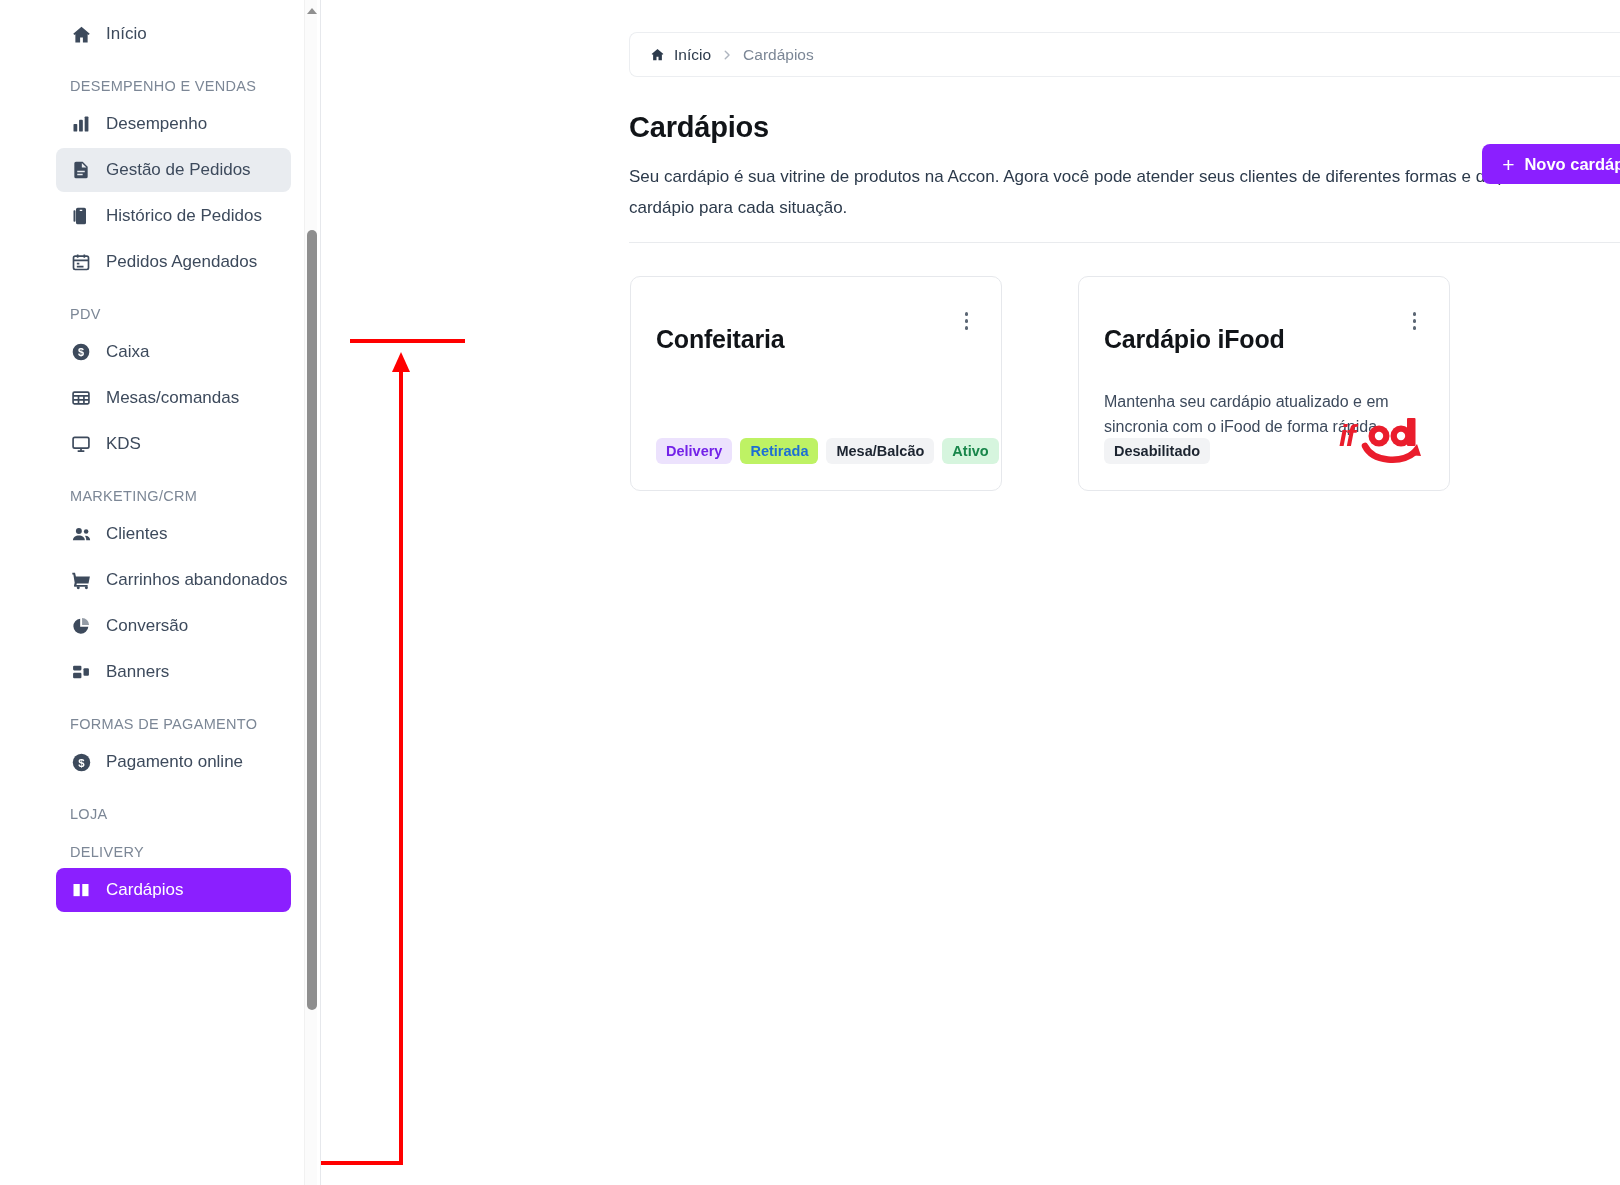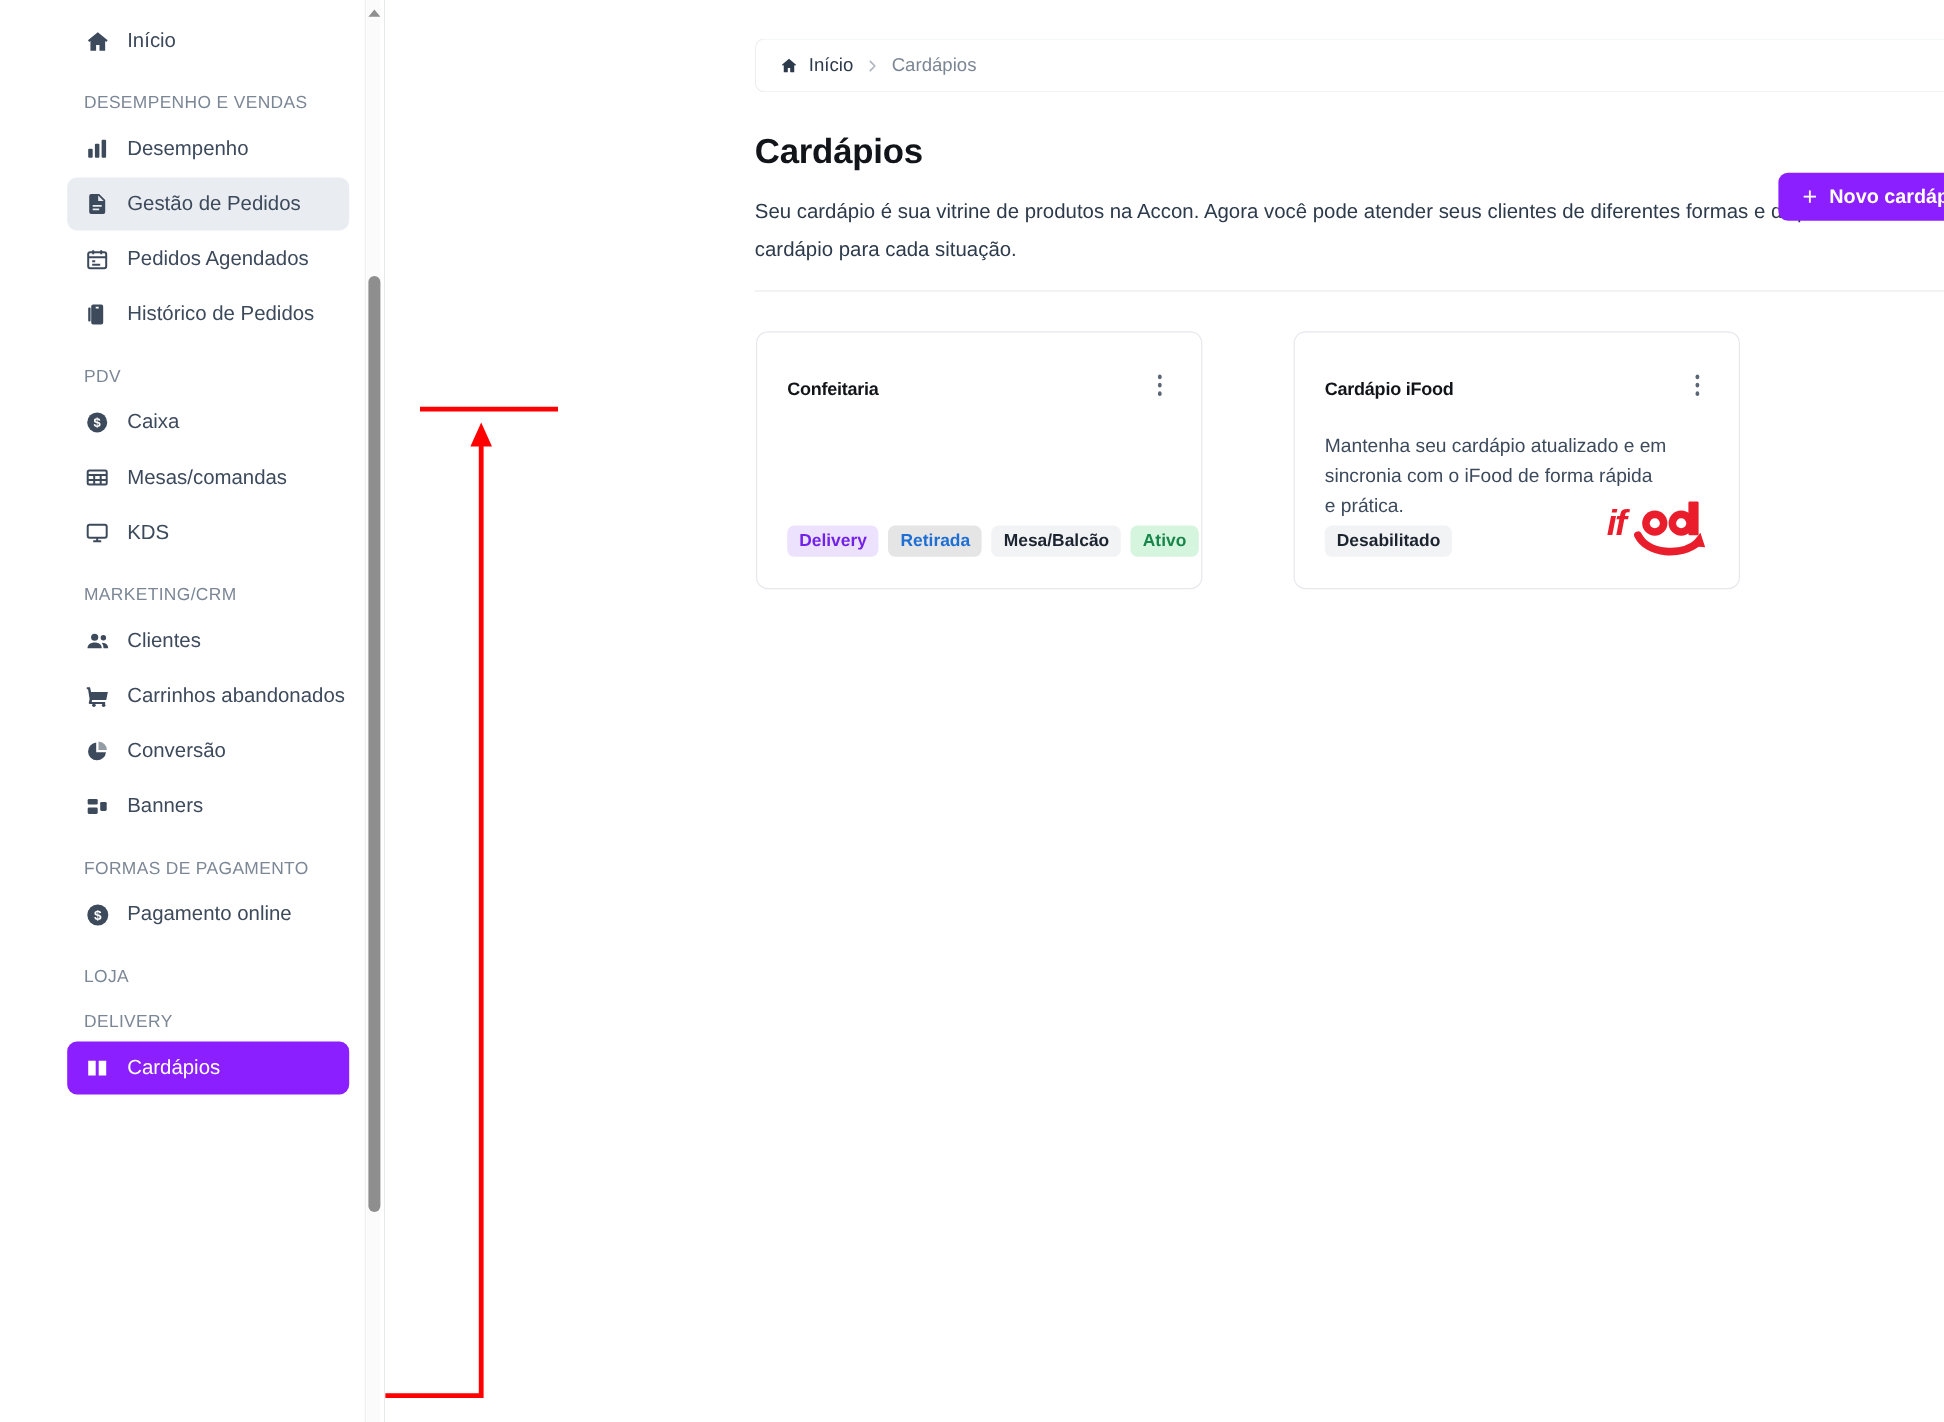--- a/index.html
+++ b/index.html
@@ -186,21 +186,21 @@
     border-radius: 10px;
     padding: 27px 25px 22px 25px;
     position: relative;
   }
   .card-head {
     display: flex;
     align-items: flex-start;
     justify-content: space-between;
   }
   .card-title {
-    font-size: 15px;
+    font-size: 25px;
     font-weight: 700;
     color: #111418;
     letter-spacing: -0.2px;
   }
   .kebab {
     display: flex;
     flex-direction: column;
     gap: 3.5px;
     padding: 6px 8px;
     cursor: pointer;
@@ -227,21 +227,21 @@
     align-items: center;
   }
   .badge {
     font-size: 14.5px;
     font-weight: 700;
     border-radius: 6px;
     padding: 5px 10px;
     white-space: nowrap;
   }
   .badge-delivery  { background: #ece2fd; color: #7322e8; }
-  .badge-retirada  { background: #e5e5e5; color: #1d6fd4; }
+  .badge-retirada  { background: #bef264; color: #1d6fd4; }
   .badge-mesa      { background: #f2f3f5; color: #1c2430; }
   .badge-ativo     { background: #d6f5de; color: #18864a; text-align: right; }
   .badge-disabled  { background: #f2f3f5; color: #1c2430; }
 
   .ifood-logo {
     position: absolute;
     right: 22px; bottom: 22px;
     width: 92px; height: 52px;
   }
 
@@ -279,35 +279,35 @@
       <div class="nav-item active-soft">
         <span class="ico">
           <svg width="20" height="20" viewBox="0 0 24 24" fill="currentColor">
               <path d="M14 2H6a2 2 0 0 0-2 2v16a2 2 0 0 0 2 2h12a2 2 0 0 0 2-2V8zm-1 7V3.5L18.5 9zM7.5 13h9v1.8h-9zm0 3.5h6.5v1.8H7.5z" fill="currentColor"></path>
             </svg>
         </span>
         <span>Gestão de Pedidos</span>
       </div>
       <div class="nav-item">
         <span class="ico">
+          <svg width="20" height="20" viewBox="0 0 24 24" fill="currentColor">
+              <path d="M8 2h8a2 2 0 0 1 2 2v16a2 2 0 0 1-2 2H8a2 2 0 0 1-2-2V4a2 2 0 0 1 2-2zm2.5 4h3V4.4h-3z"></path>
+              <rect x="3" y="5" width="2.4" height="14" rx="1"></rect>
+            </svg>
+        </span>
+        <span>Histórico de Pedidos</span>
+      </div>
+      <div class="nav-item">
+        <span class="ico">
           <svg width="20" height="20" viewBox="0 0 24 24" fill="none" stroke="currentColor" stroke-width="2">
               <rect x="3" y="5" width="18" height="16" rx="2"></rect>
               <path d="M3 10h18M8 3v4M16 3v4M7 14h3M7 17.5h8"></path>
             </svg>
         </span>
         <span>Pedidos Agendados</span>
-      </div>
-      <div class="nav-item">
-        <span class="ico">
-          <svg width="20" height="20" viewBox="0 0 24 24" fill="currentColor">
-              <path d="M8 2h8a2 2 0 0 1 2 2v16a2 2 0 0 1-2 2H8a2 2 0 0 1-2-2V4a2 2 0 0 1 2-2zm2.5 4h3V4.4h-3z"></path>
-              <rect x="3" y="5" width="2.4" height="14" rx="1"></rect>
-            </svg>
-        </span>
-        <span>Histórico de Pedidos</span>
       </div>
 
       <div class="nav-section">PDV</div>
       <div class="nav-item">
         <span class="ico">
           <svg width="20" height="20" viewBox="0 0 24 24" fill="currentColor">
               <circle cx="12" cy="12" r="10"></circle>
               <text x="12" y="17" font-size="13" font-weight="700" fill="#fff" text-anchor="middle" font-family="Liberation Sans, sans-serif">$</text>
             </svg>
         </span>

